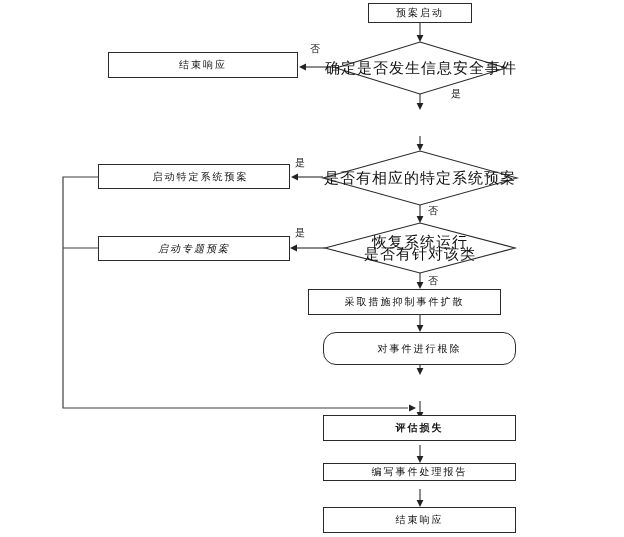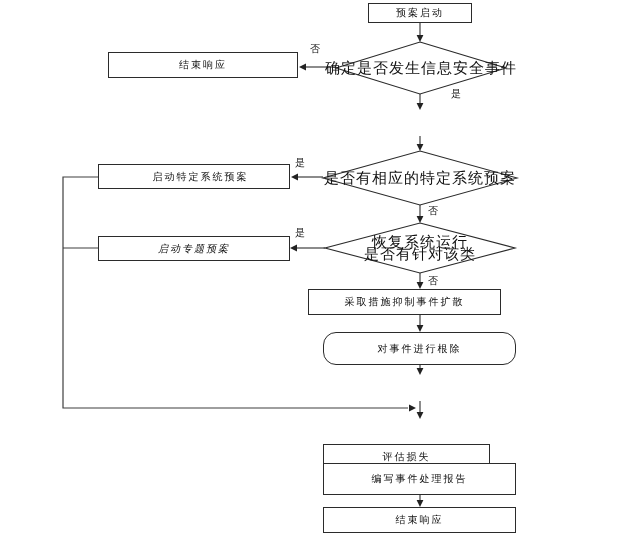--- a/index.html
+++ b/index.html
@@ -118,23 +118,23 @@
 
   <div class="node" style="left:98px; top:164px; width:192px; height:25px;padding-left:13px;">启动特定系统预案</div>
 
   <div class="node" style="left:98px; top:236px; width:192px; height:25px;font-style:italic;">启动专题预案</div>
 
   <div class="node" style="left:308px; top:289px; width:193px; height:26px;">采取措施抑制事件扩散</div>
 
   <div class="node" style="left:323px; top:332px; width:193px; height:33px;border-radius:13px;">对事件进行根除</div>
 
 
-  <div class="node" style="left:323px; top:444px; width:167px; height:26px;">评估损失</div>
+  <div class="node" style="left:323px; top:415px; width:193px; height:26px;font-weight:bold;">评估损失</div>
 
-  <div class="node" style="left:323px; top:463px; width:193px; height:32px;">编写事件处理报告</div>
+  <div class="node" style="left:323px; top:463px; width:193px; height:18px;">编写事件处理报告</div>
 
   <div class="node" style="left:323px; top:507px; width:193px; height:26px;">结束响应</div>
 
   <div class="diamond-label" style="left:336px; top:56px; width:170px; height:24px;">确定是否发生信息安全事件</div>
 
   <div class="diamond-label" style="left:323px; top:166px; width:194px; height:24px;">是否有相应的特定系统预案</div>
 
   <div class="diamond-label" style="left:325px; top:235px; width:190px; height:26px;">
     <span>恢复系统运行</span>
     <span>是否有针对该类</span>

